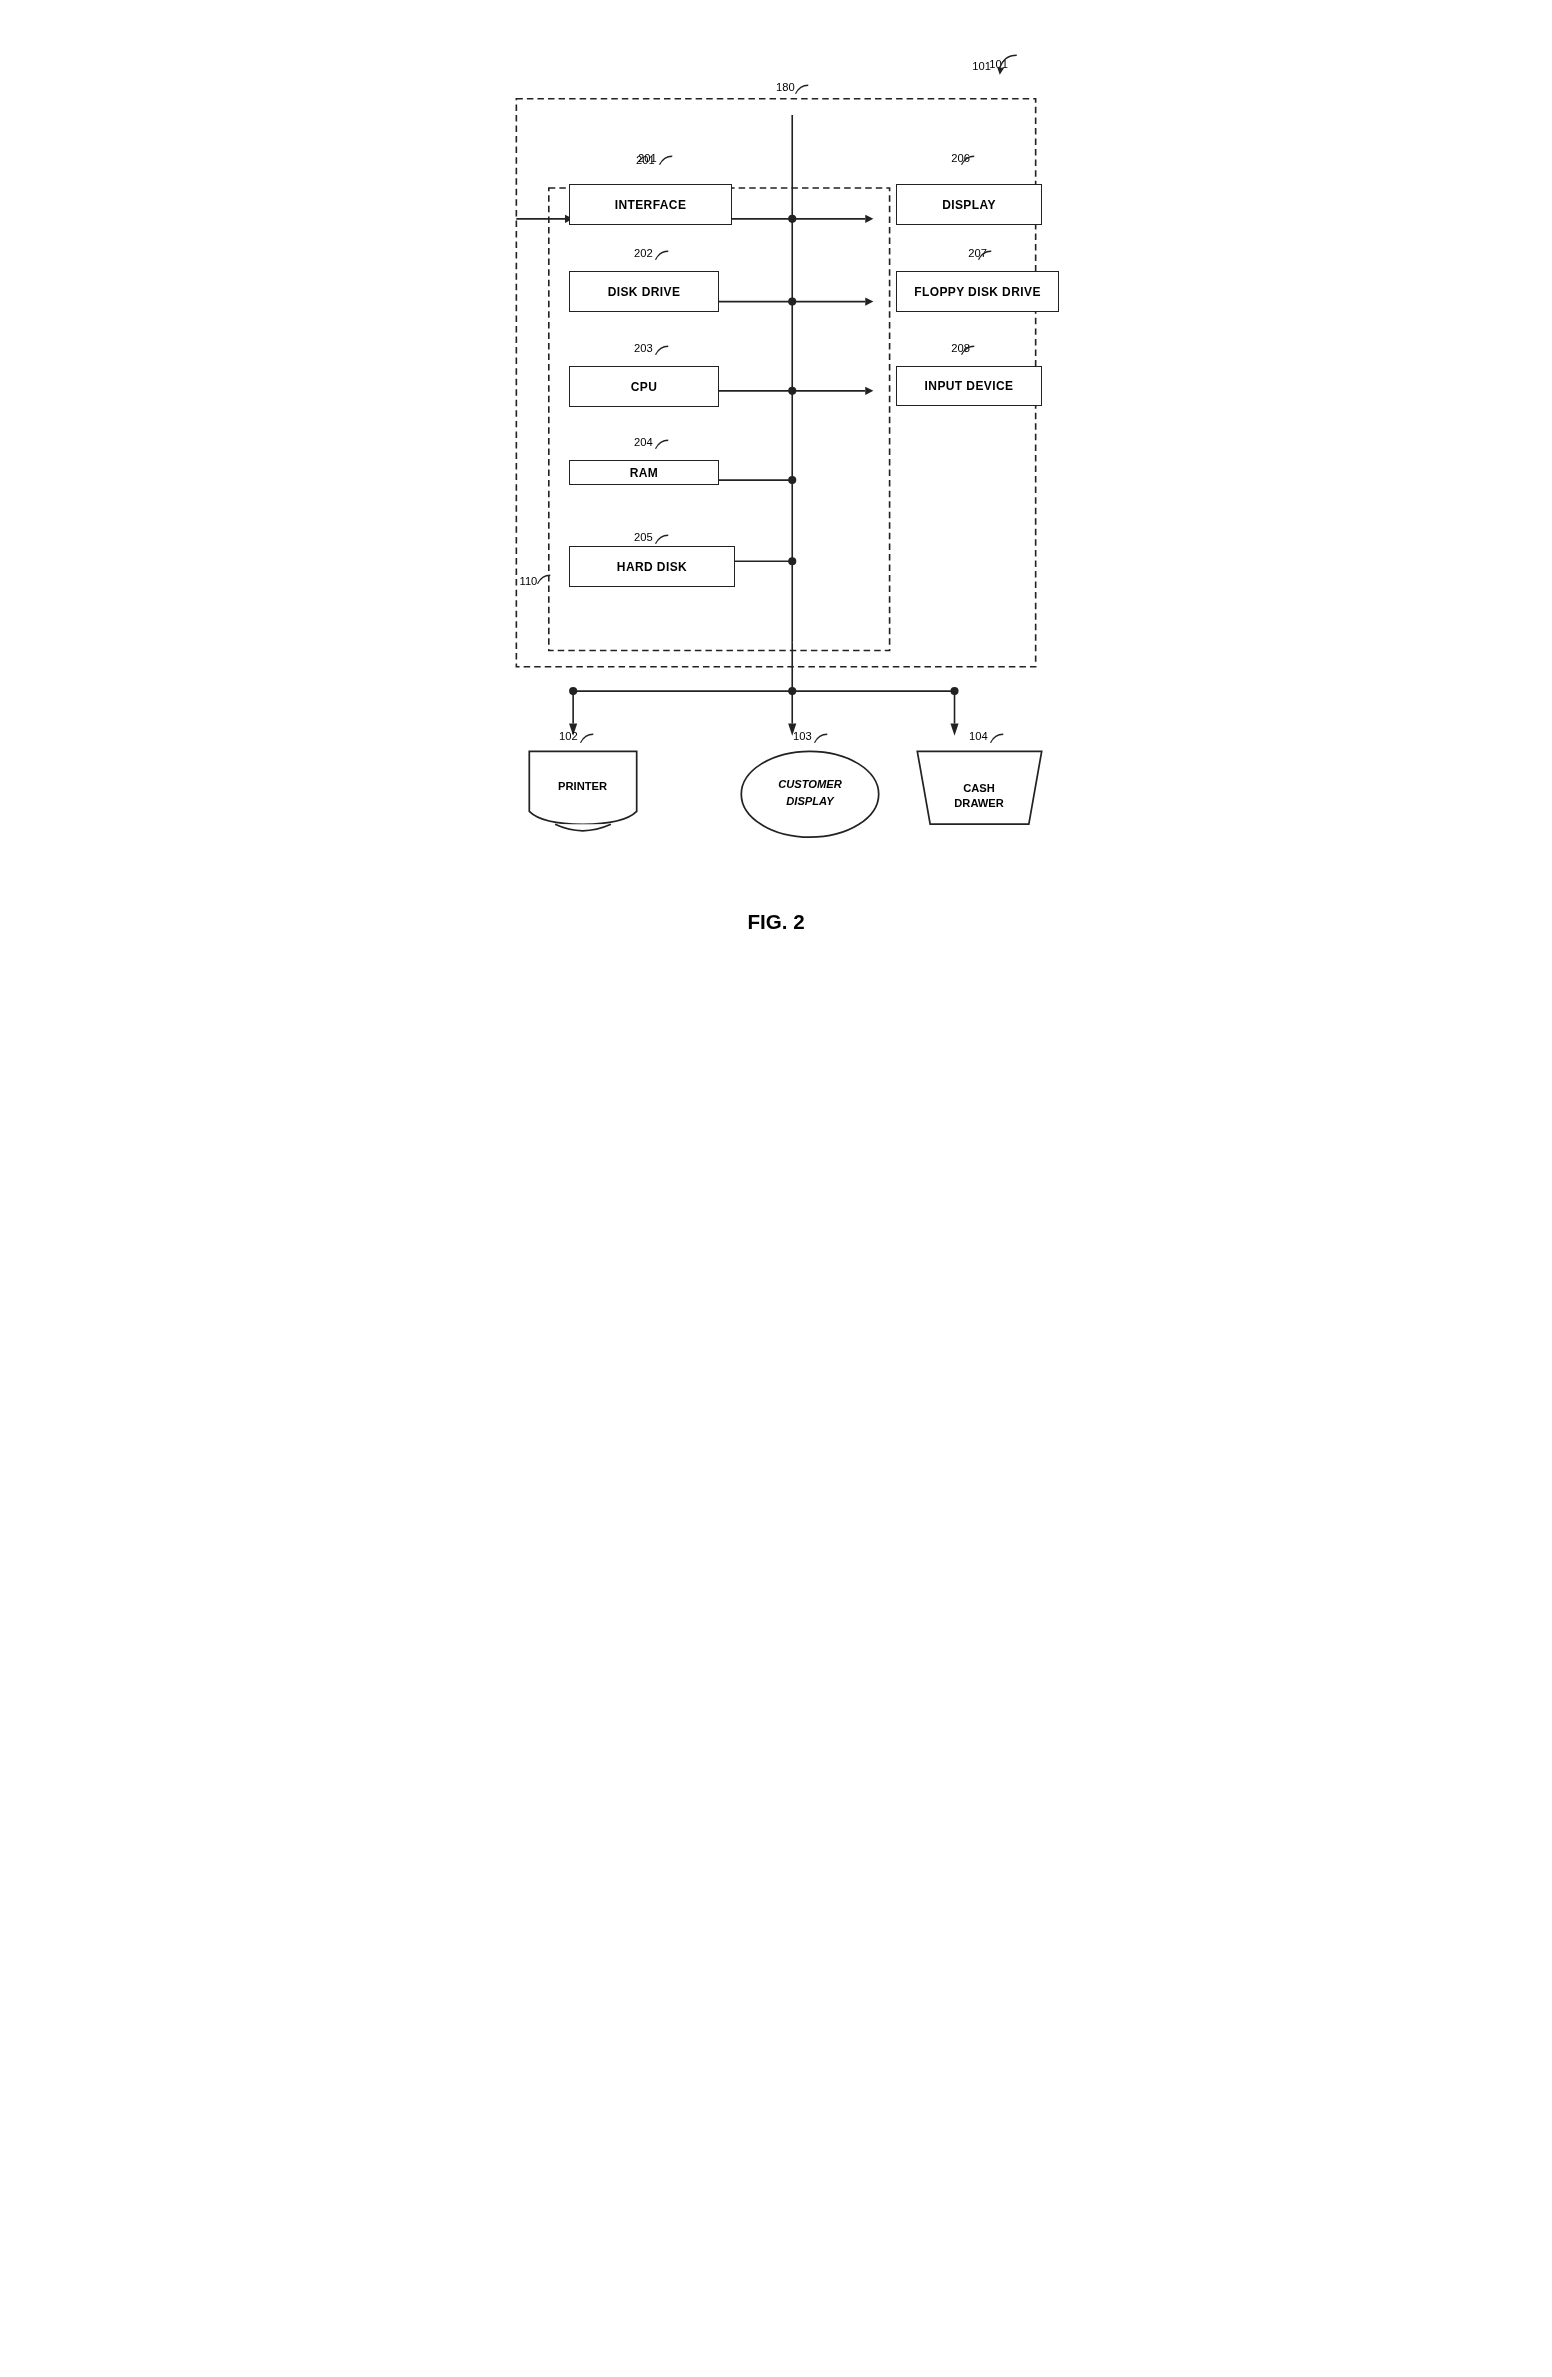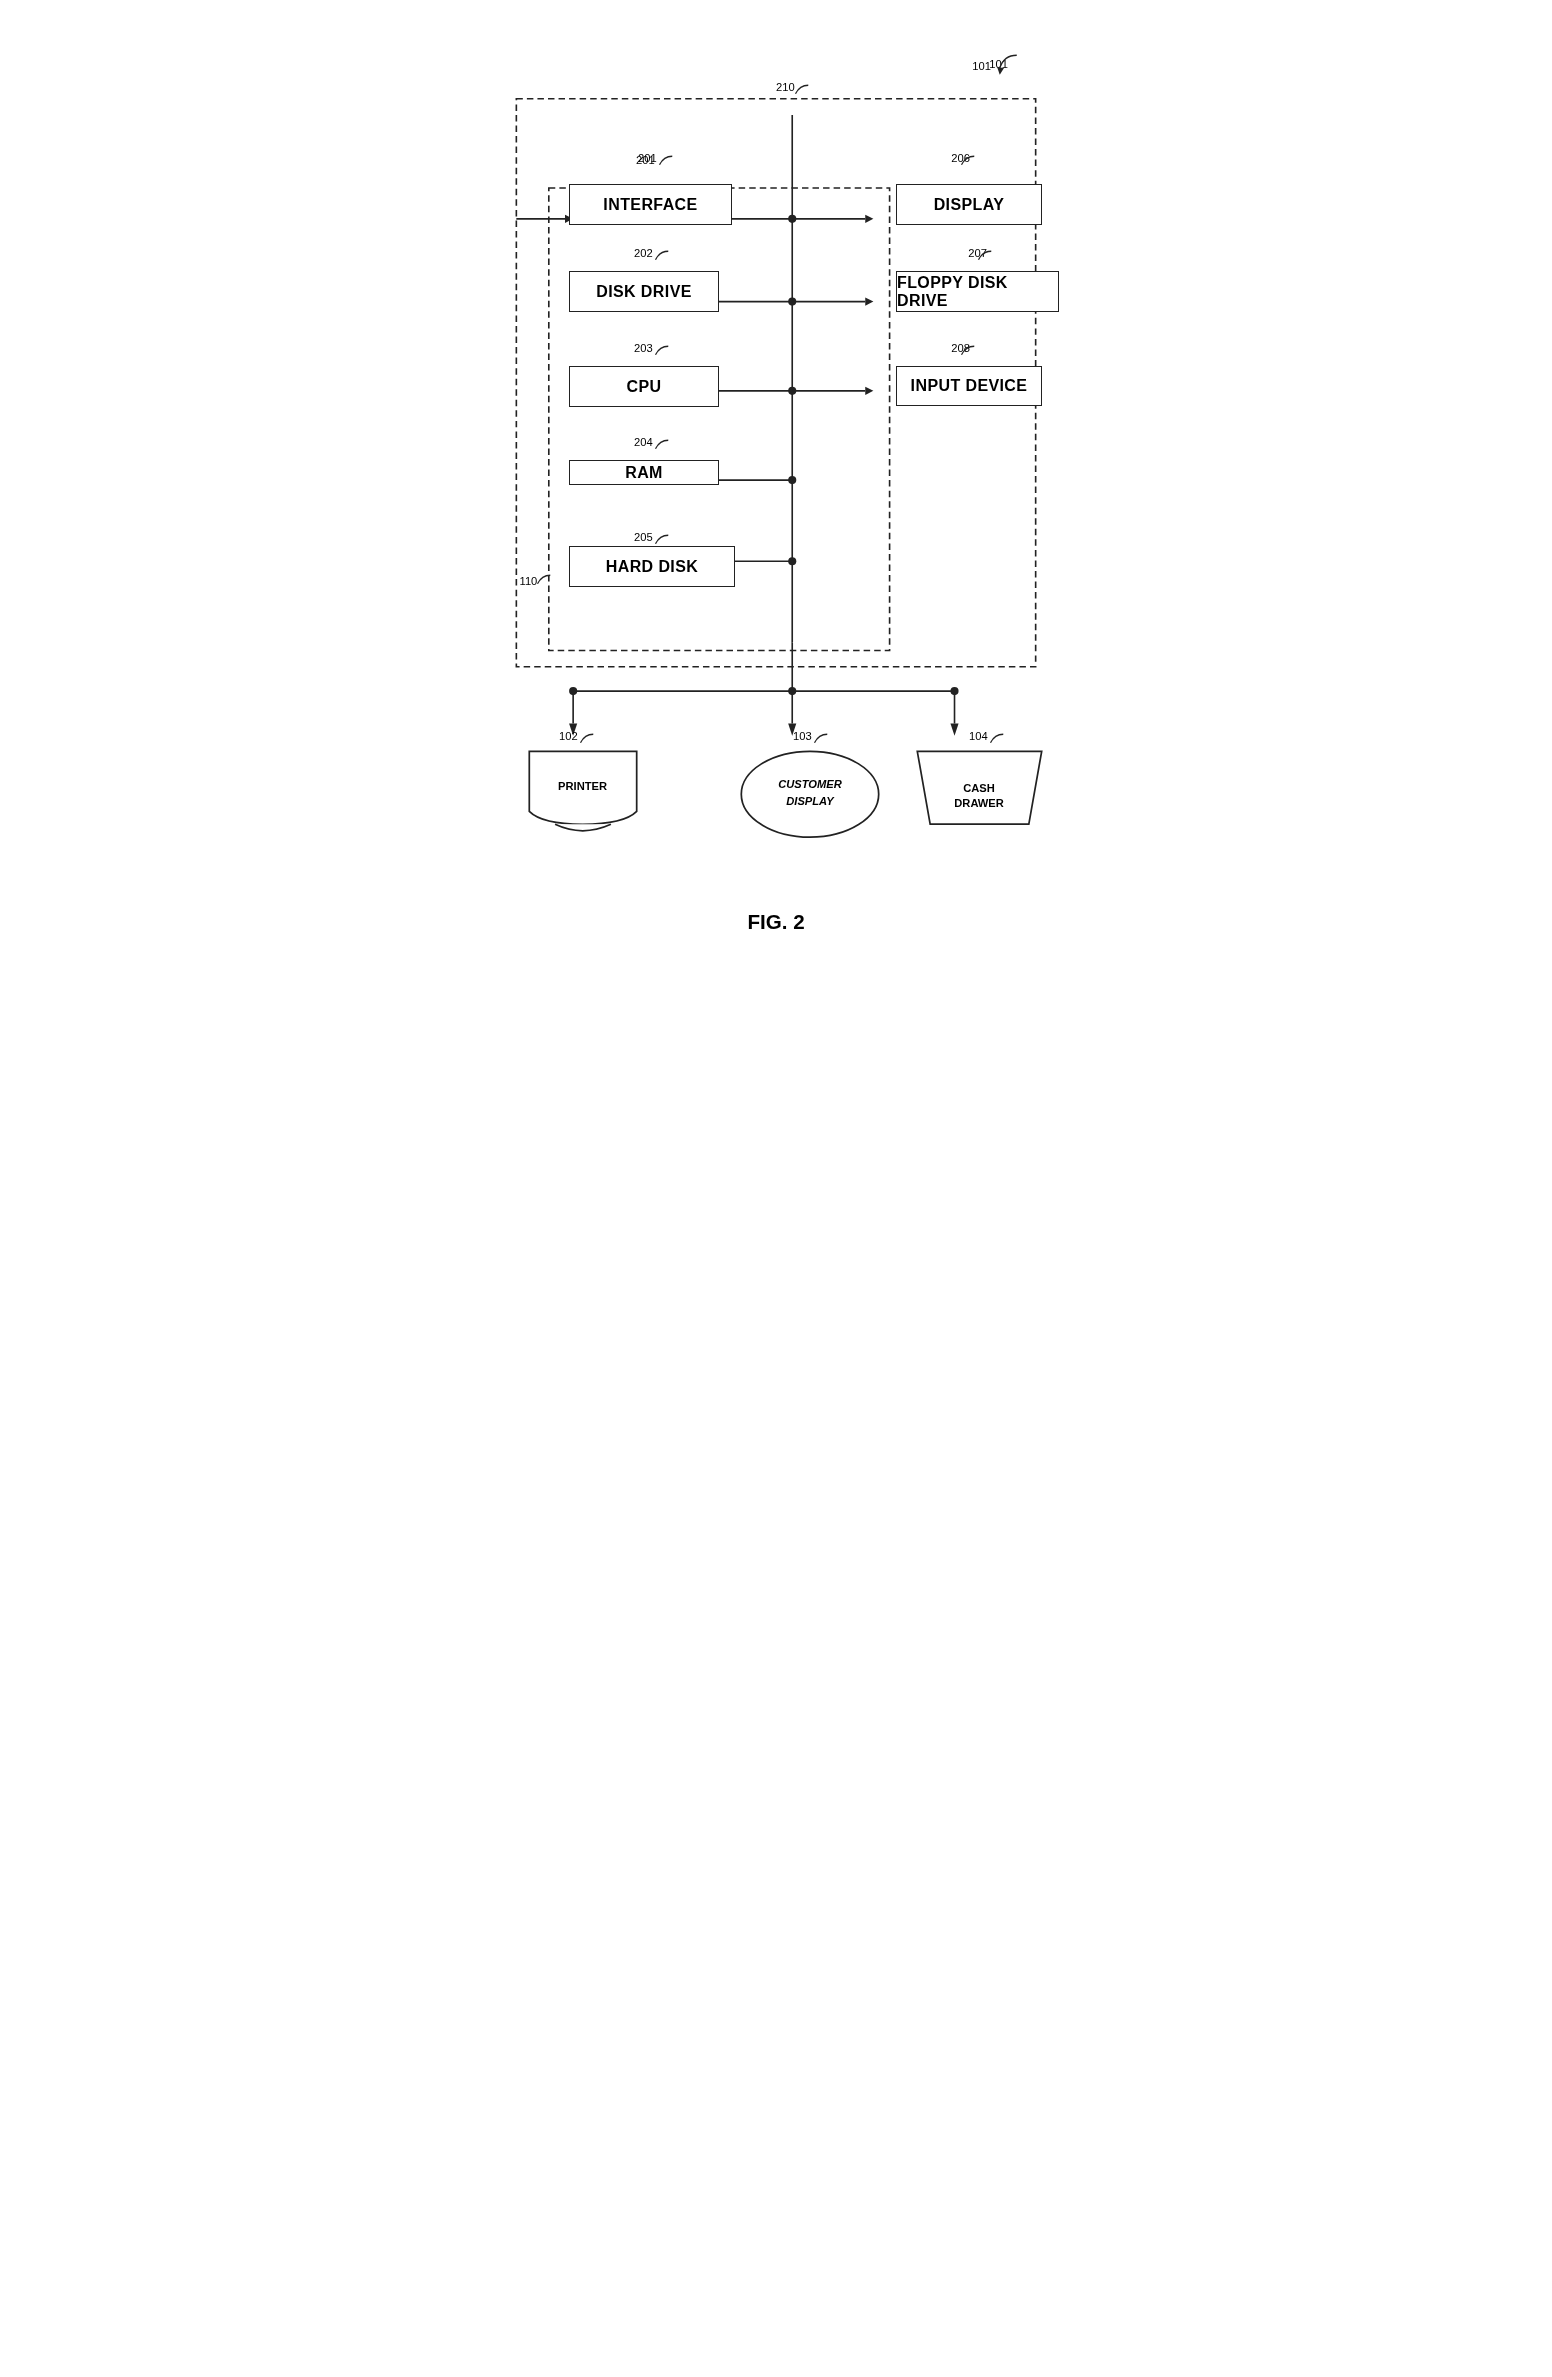--- a/index.html
+++ b/index.html
@@ -31,21 +31,21 @@
     }
 
     
     .box {
       position: absolute;
       border: 1.7px solid #222;
       background: #fff;
       display: flex;
       align-items: center;
       justify-content: center;
-      font-size: 16px;
+      font-size: 12px;
       font-weight: bold;
       font-family: Arial, sans-serif;
       letter-spacing: 0.4px;
     }
 
     
     .svg-overlay {
       position: absolute;
       top: 0;
       left: 0;
@@ -171,21 +171,21 @@
     <span class="ref" style="top:196px; right:73px;">207</span>
     <svg style="position:absolute; top:196px; right:60px; width:26px; height:17px;" viewBox="0 0 30 20">
       <path d="M 5 15 Q 10 5 20 5" fill="none" stroke="#222" stroke-width="1.5"></path>
     </svg>
 
     <span class="ref" style="top:291px; right:90px;">208</span>
     <svg style="position:absolute; top:291px; right:77px; width:26px; height:17px;" viewBox="0 0 30 20">
       <path d="M 5 15 Q 10 5 20 5" fill="none" stroke="#222" stroke-width="1.5"></path>
     </svg>
 
-    <span class="ref" style="top:30px; left:284px;">210</span>
+    <span class="ref" style="top:30px; left:284px;">180</span>
     <svg style="position:absolute; top:30px; left:299px; width:26px; height:17px;" viewBox="0 0 30 20">
       <path d="M 5 15 Q 10 5 20 5" fill="none" stroke="#222" stroke-width="1.5"></path>
     </svg>
 
     <div class="box" style="left:77px; top:133px; width:163px; height:41px;">INTERFACE</div>
 
     <div class="box" style="left:77px; top:220px; width:150px; height:41px;">DISK DRIVE</div>
 
     <div class="box" style="left:77px; top:315px; width:150px; height:41px;">CPU</div>
 

